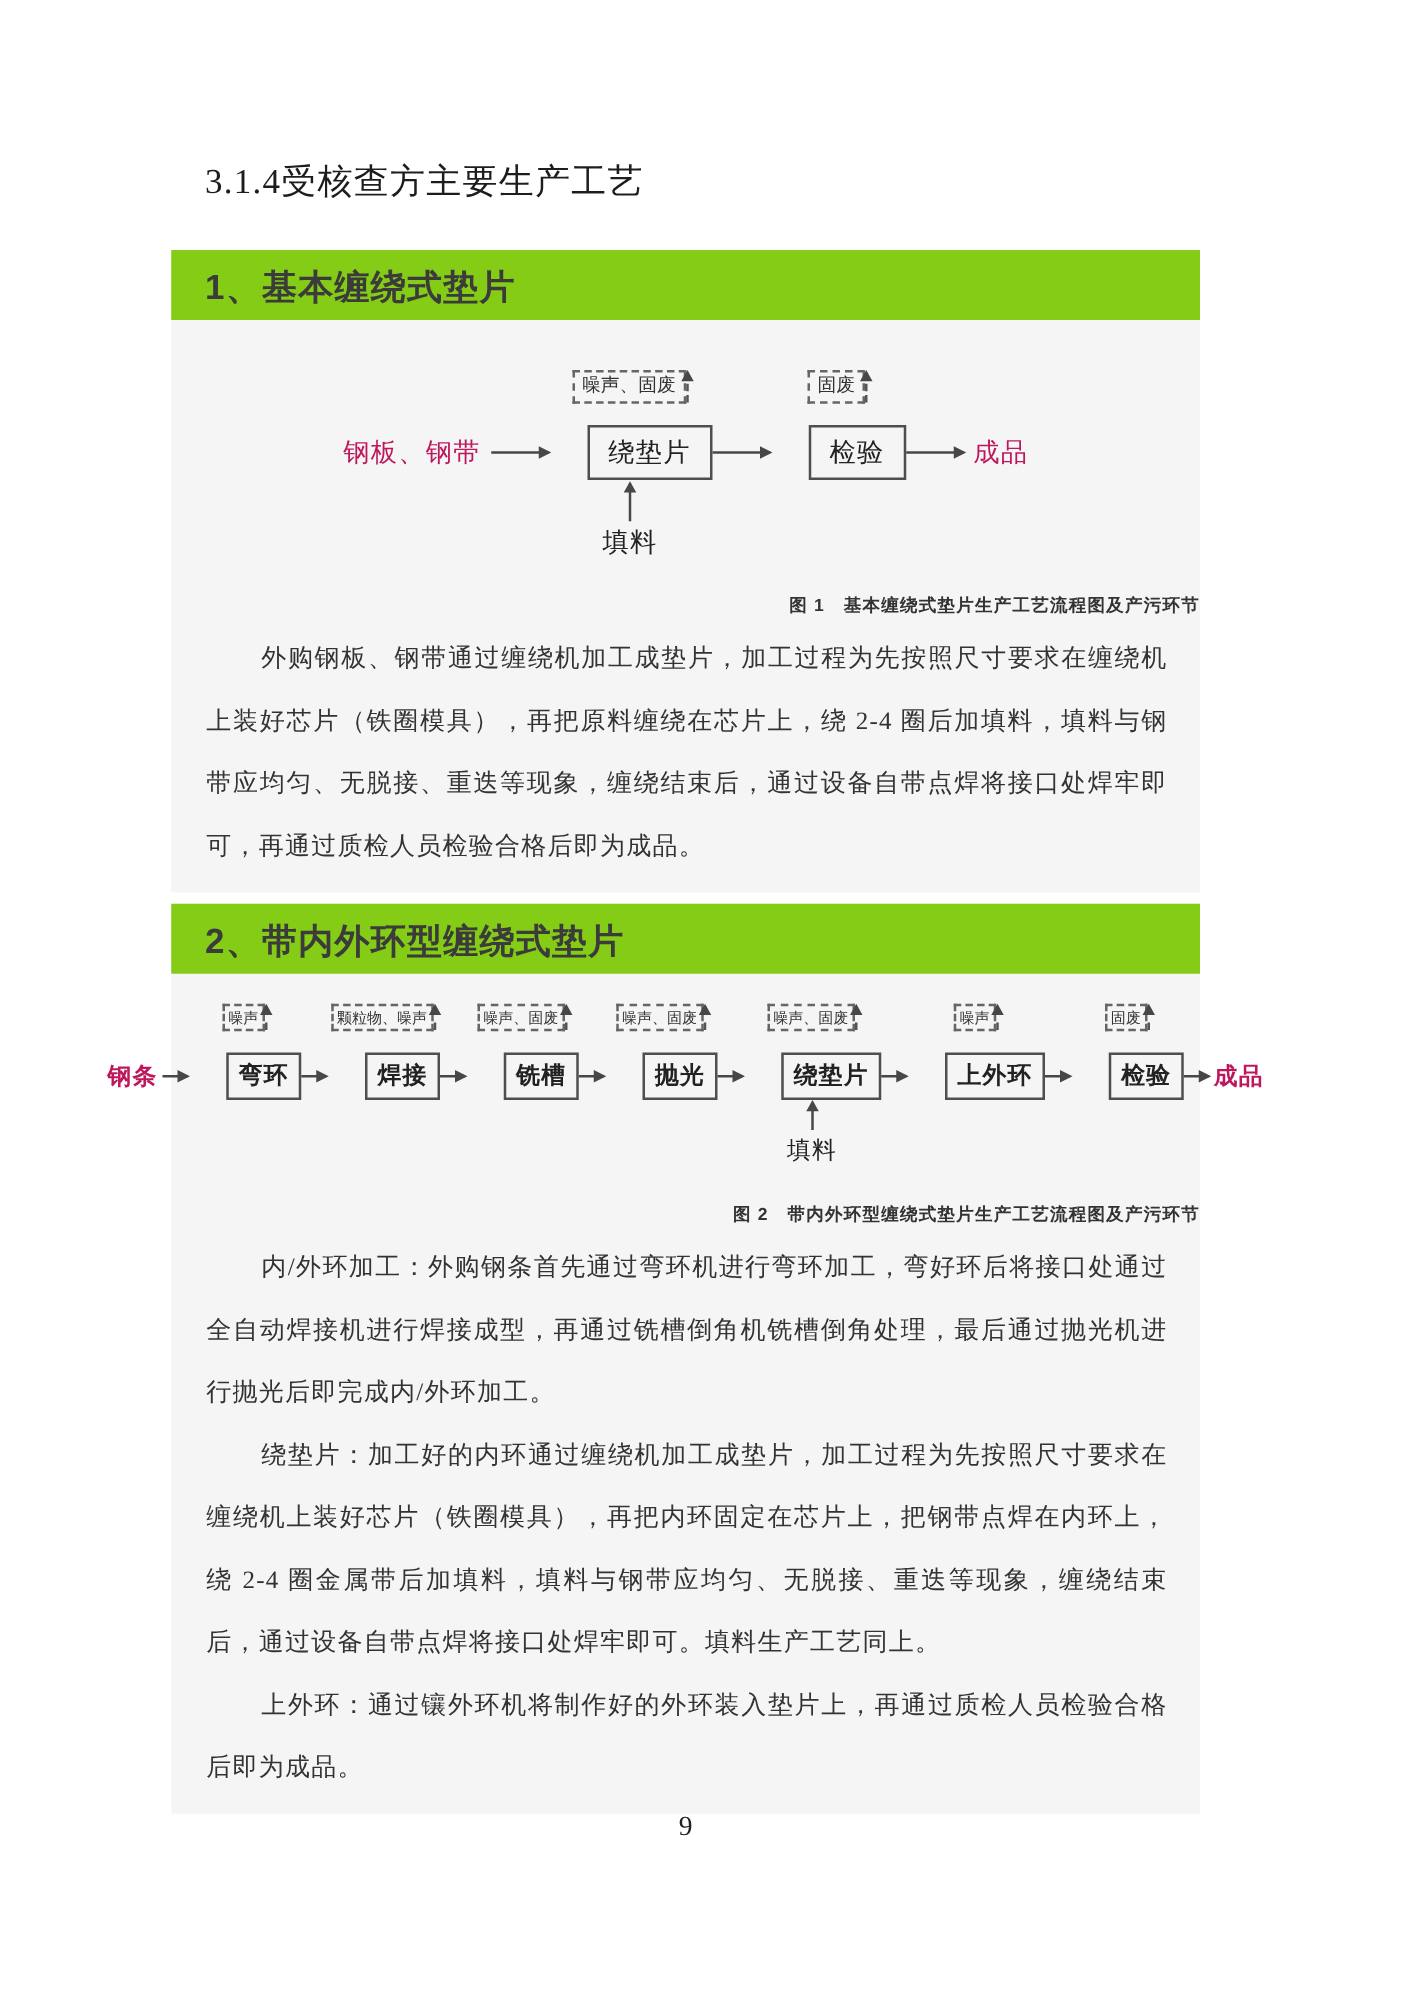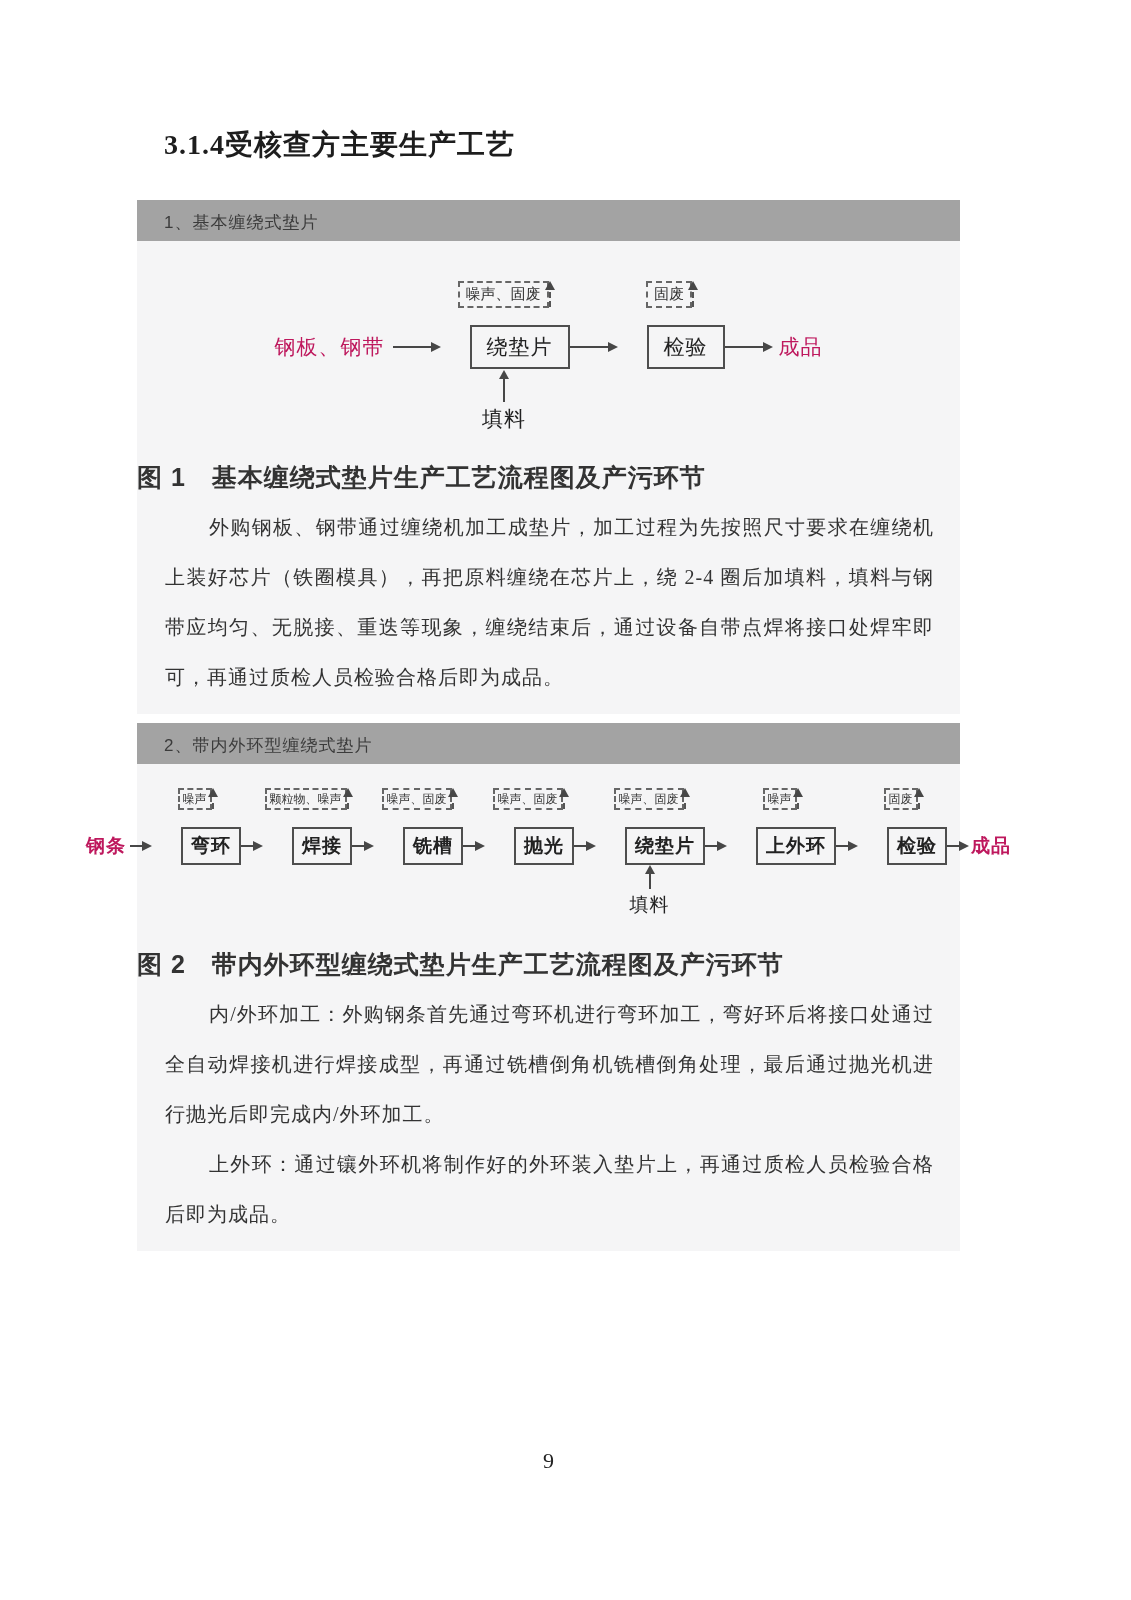--- a/index.html
+++ b/index.html
@@ -2,41 +2,41 @@
 <html><head>
 <meta charset="utf-8">
 <style>
   html,body{margin:0;padding:0;}
   body{
     width:1131px;height:1600px;position:relative;background:#ffffff;
     font-family:"Liberation Serif","DejaVu Serif",serif;color:#2e2e2e;
   }
   .doc-title{
     position:absolute;left:164px;top:126px;margin:0;
-    font-size:28px;font-weight:700;letter-spacing:1px;color:#1d1d1d;
+    font-size:28px;font-weight:400;letter-spacing:1px;color:#1d1d1d;
   }
   .content{position:absolute;left:137px;top:200px;width:823px;}
   .sec{background:#f5f5f6;}
   .sec.second{margin-top:9px;}
   .sec-heading{
-    margin:0;background:#a3a3a3;
+    margin:0;background:#84cc16;
     font-family:"Liberation Sans","DejaVu Sans",sans-serif;
-    font-size:17px;font-weight:400;color:#3b3b3b;
+    font-size:28px;font-weight:700;color:#3b3b3b;
     padding:11px 10px 7px 27px;letter-spacing:1px;
   }
   .body-para{
     margin:0;padding:0 26px 0 28px;
     font-size:20px;line-height:50px;letter-spacing:1px;
     text-align:justify;text-justify:inter-character;word-break:break-all;
     text-indent:44px;color:#333333;
   }
   .fig-caption{
-    margin:24px 0 8px 0;text-align:left;
+    margin:24px 0 8px 0;text-align:right;
     font-family:"Liberation Sans","DejaVu Sans",sans-serif;
-    font-size:25px;font-weight:700;color:#333333;letter-spacing:1px;
+    font-size:14px;font-weight:700;color:#333333;letter-spacing:1px;
   }
   .pad-bottom{height:12px;}
   .page-num{
     position:absolute;left:137px;top:1448px;width:823px;
     text-align:center;font-size:22px;color:#222222;
   }
   
   .diagram{display:flex;justify-content:center;align-items:flex-start;}
   .d1{margin-top:24px;}
   .d2{margin-top:8px;}
@@ -300,20 +300,21 @@
           <div class="fcol">
             <div class="ftop"></div>
             <div class="fmid">
               <span class="flow-label">成品</span>
             </div>
             <div class="fbot"></div>
           </div>
         </div>
       <p class="fig-caption">图 2　带内外环型缠绕式垫片生产工艺流程图及产污环节</p>
       <p class="body-para">内/外环加工：外购钢条首先通过弯环机进行弯环加工，弯好环后将接口处通过全自动焊接机进行焊接成型，再通过铣槽倒角机铣槽倒角处理，最后通过抛光机进行抛光后即完成内/外环加工。</p>
+      <p class="body-para">绕垫片：加工好的内环通过缠绕机加工成垫片，加工过程为先按照尺寸要求在缠绕机上装好芯片（铁圈模具），再把内环固定在芯片上，把钢带点焊在内环上，绕 2-4 圈金属带后加填料，填料与钢带应均匀、无脱接、重迭等现象，缠绕结束后，通过设备自带点焊将接口处焊牢即可。填料生产工艺同上。</p>
       <p class="body-para">上外环：通过镶外环机将制作好的外环装入垫片上，再通过质检人员检验合格后即为成品。</p>
       <div class="pad-bottom"></div>
     </div>
 
   </div>
 
   <div class="page-num">9</div>
 
 </div>
 

